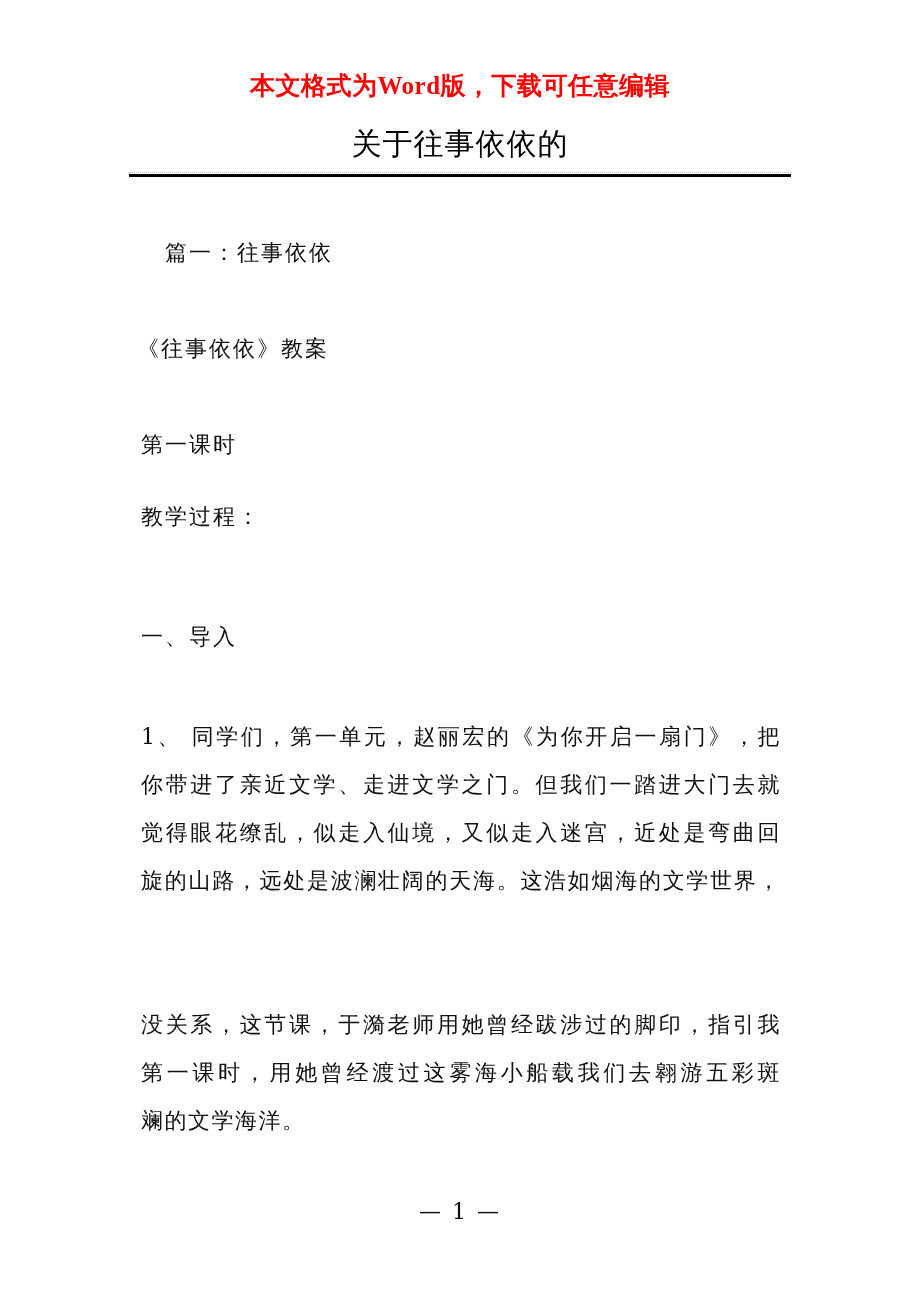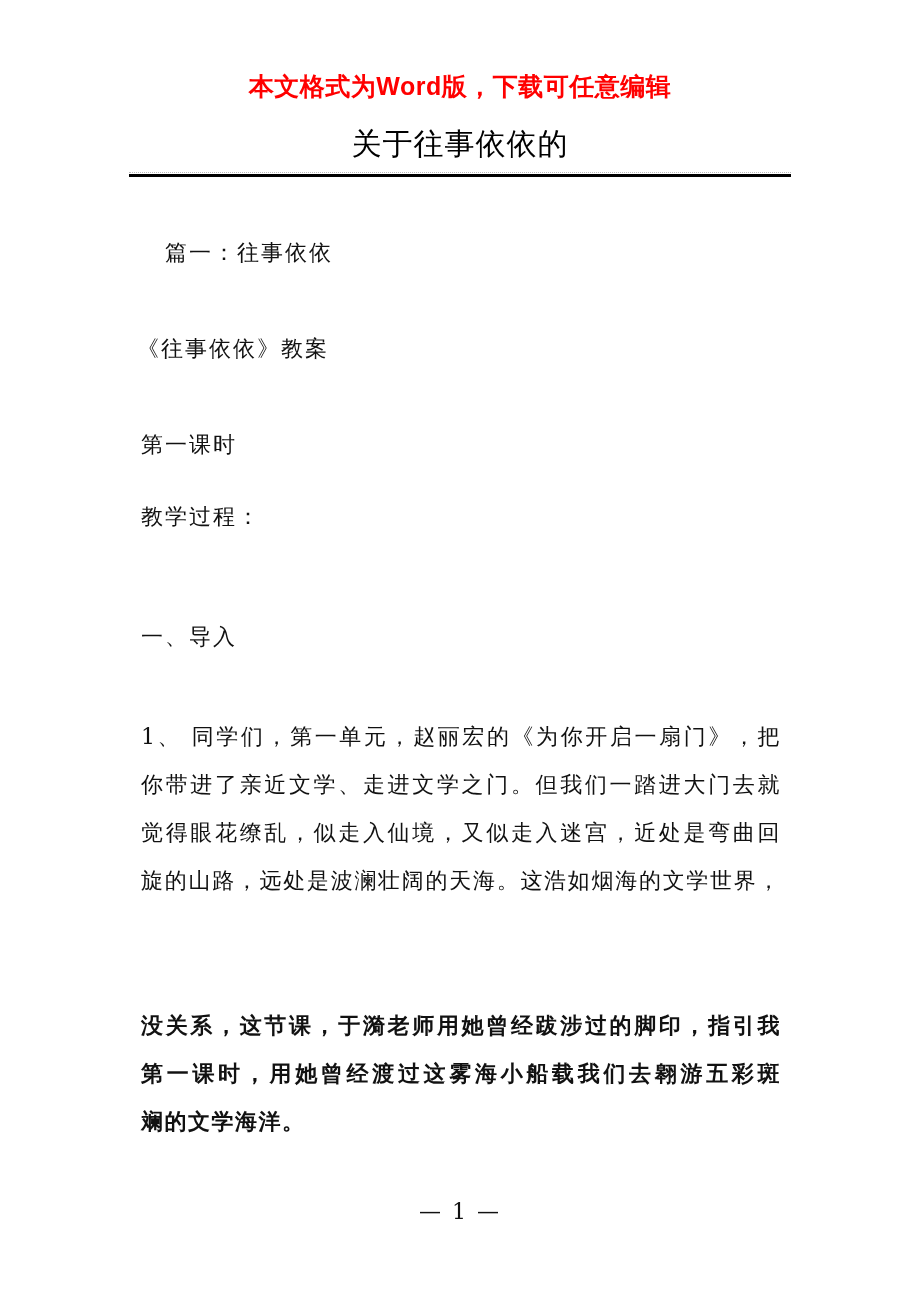--- a/index.html
+++ b/index.html
@@ -14,21 +14,21 @@
       overflow: hidden;
       font-family: "DejaVu Serif", "Liberation Serif", serif;
       color: #111111;
     }
     .banner {
       position: absolute;
       left: 0;
       top: 66px;
       width: 920px;
       text-align: center;
-      font-family: Liberation Sans, sans-serif;
+      font-family: Liberation Serif, serif;
       font-weight: bold;
       font-size: 25px;
       line-height: 40px;
       color: #ff0000;
       letter-spacing: 0.5px;
     }
     .doc-title {
       position: absolute;
       left: 0;
       top: 122px;
@@ -123,21 +123,21 @@
 
     <div class="line" style="top:621px;">一、导入</div>
 
     <div class="para" style="top:713px;">
       <span class="pline">1、  同学们，第一单元，赵丽宏的《为你开启一扇门》，把</span>
       <span class="pline">你带进了亲近文学、走进文学之门。但我们一踏进大门去就</span>
       <span class="pline">觉得眼花缭乱，似走入仙境，又似走入迷宫，近处是弯曲回</span>
       <span class="pline">旋的山路，远处是波澜壮阔的天海。这浩如烟海的文学世界，</span>
     </div>
 
-    <div class="para" style="top:1001px;font-weight:bold;">
+    <div class="para" style="top:1001px;">
       <span class="pline">没关系，这节课，于漪老师用她曾经跋涉过的脚印，指引我</span>
       <span class="pline">第一课时，用她曾经渡过这雾海小船载我们去翱游五彩斑</span>
       <span class="pline last">斓的文学海洋。</span>
     </div>
 
   </div>
 
   <div class="page-number">— 1 —</div>
 
 </div>

